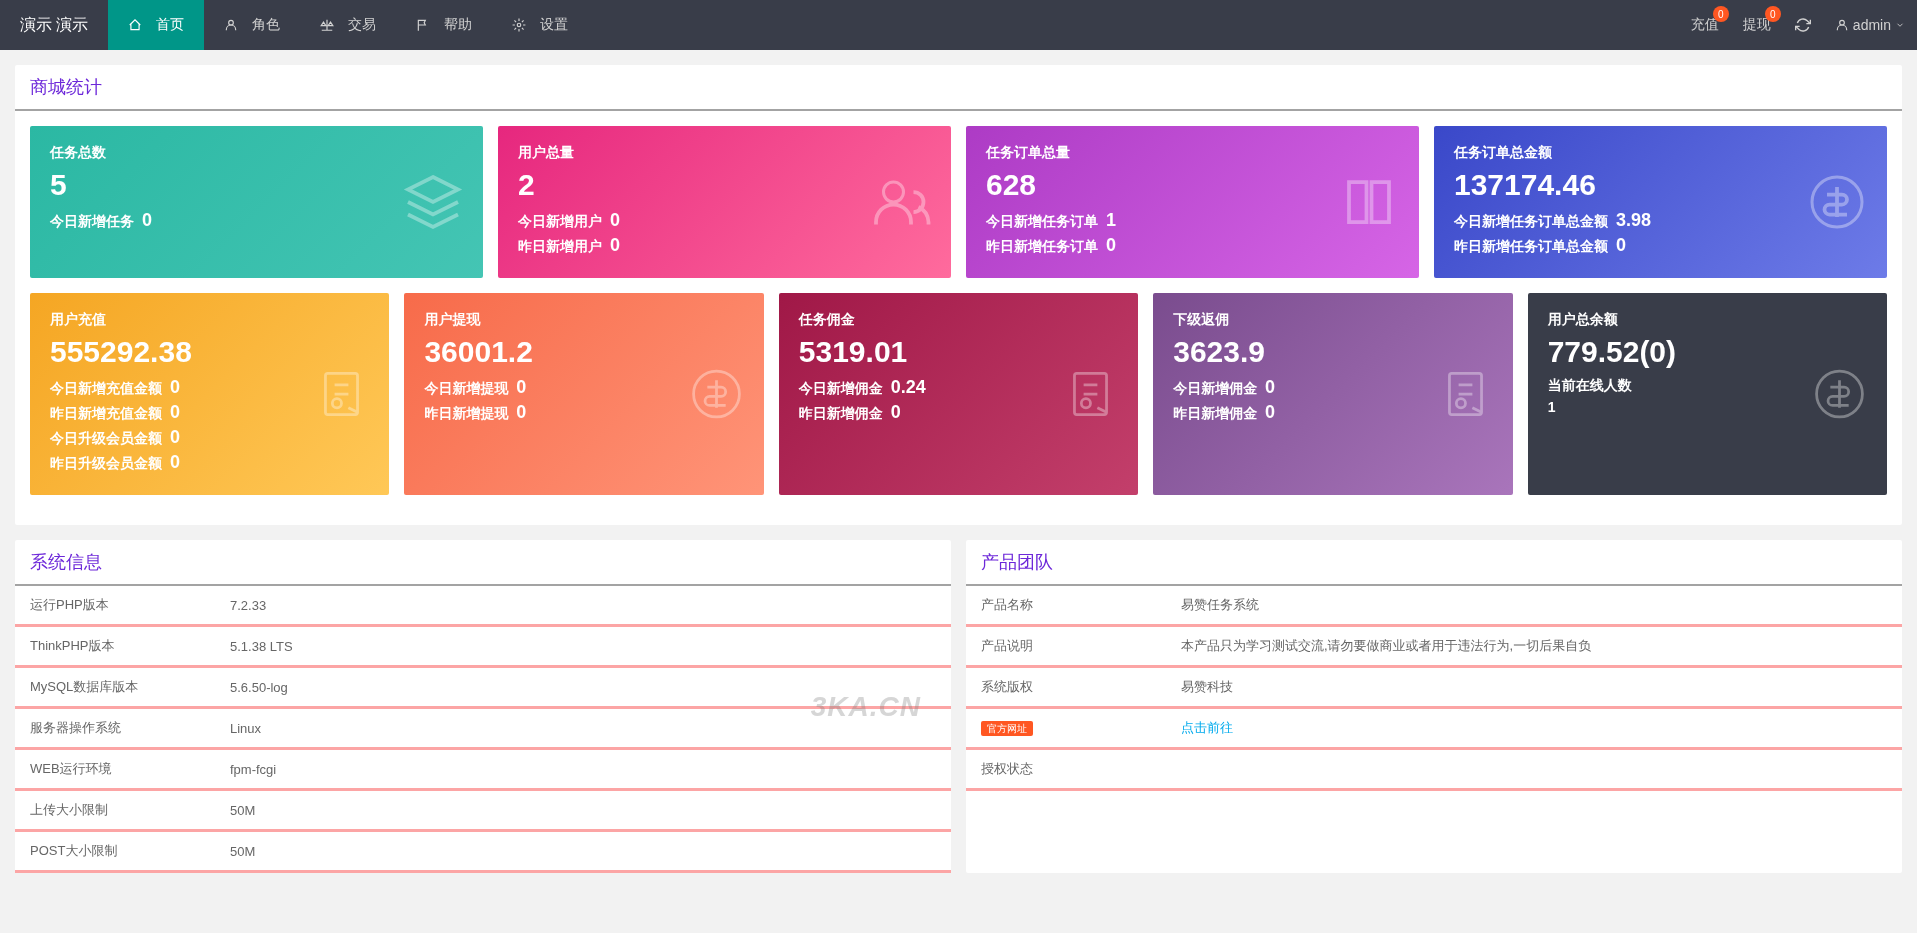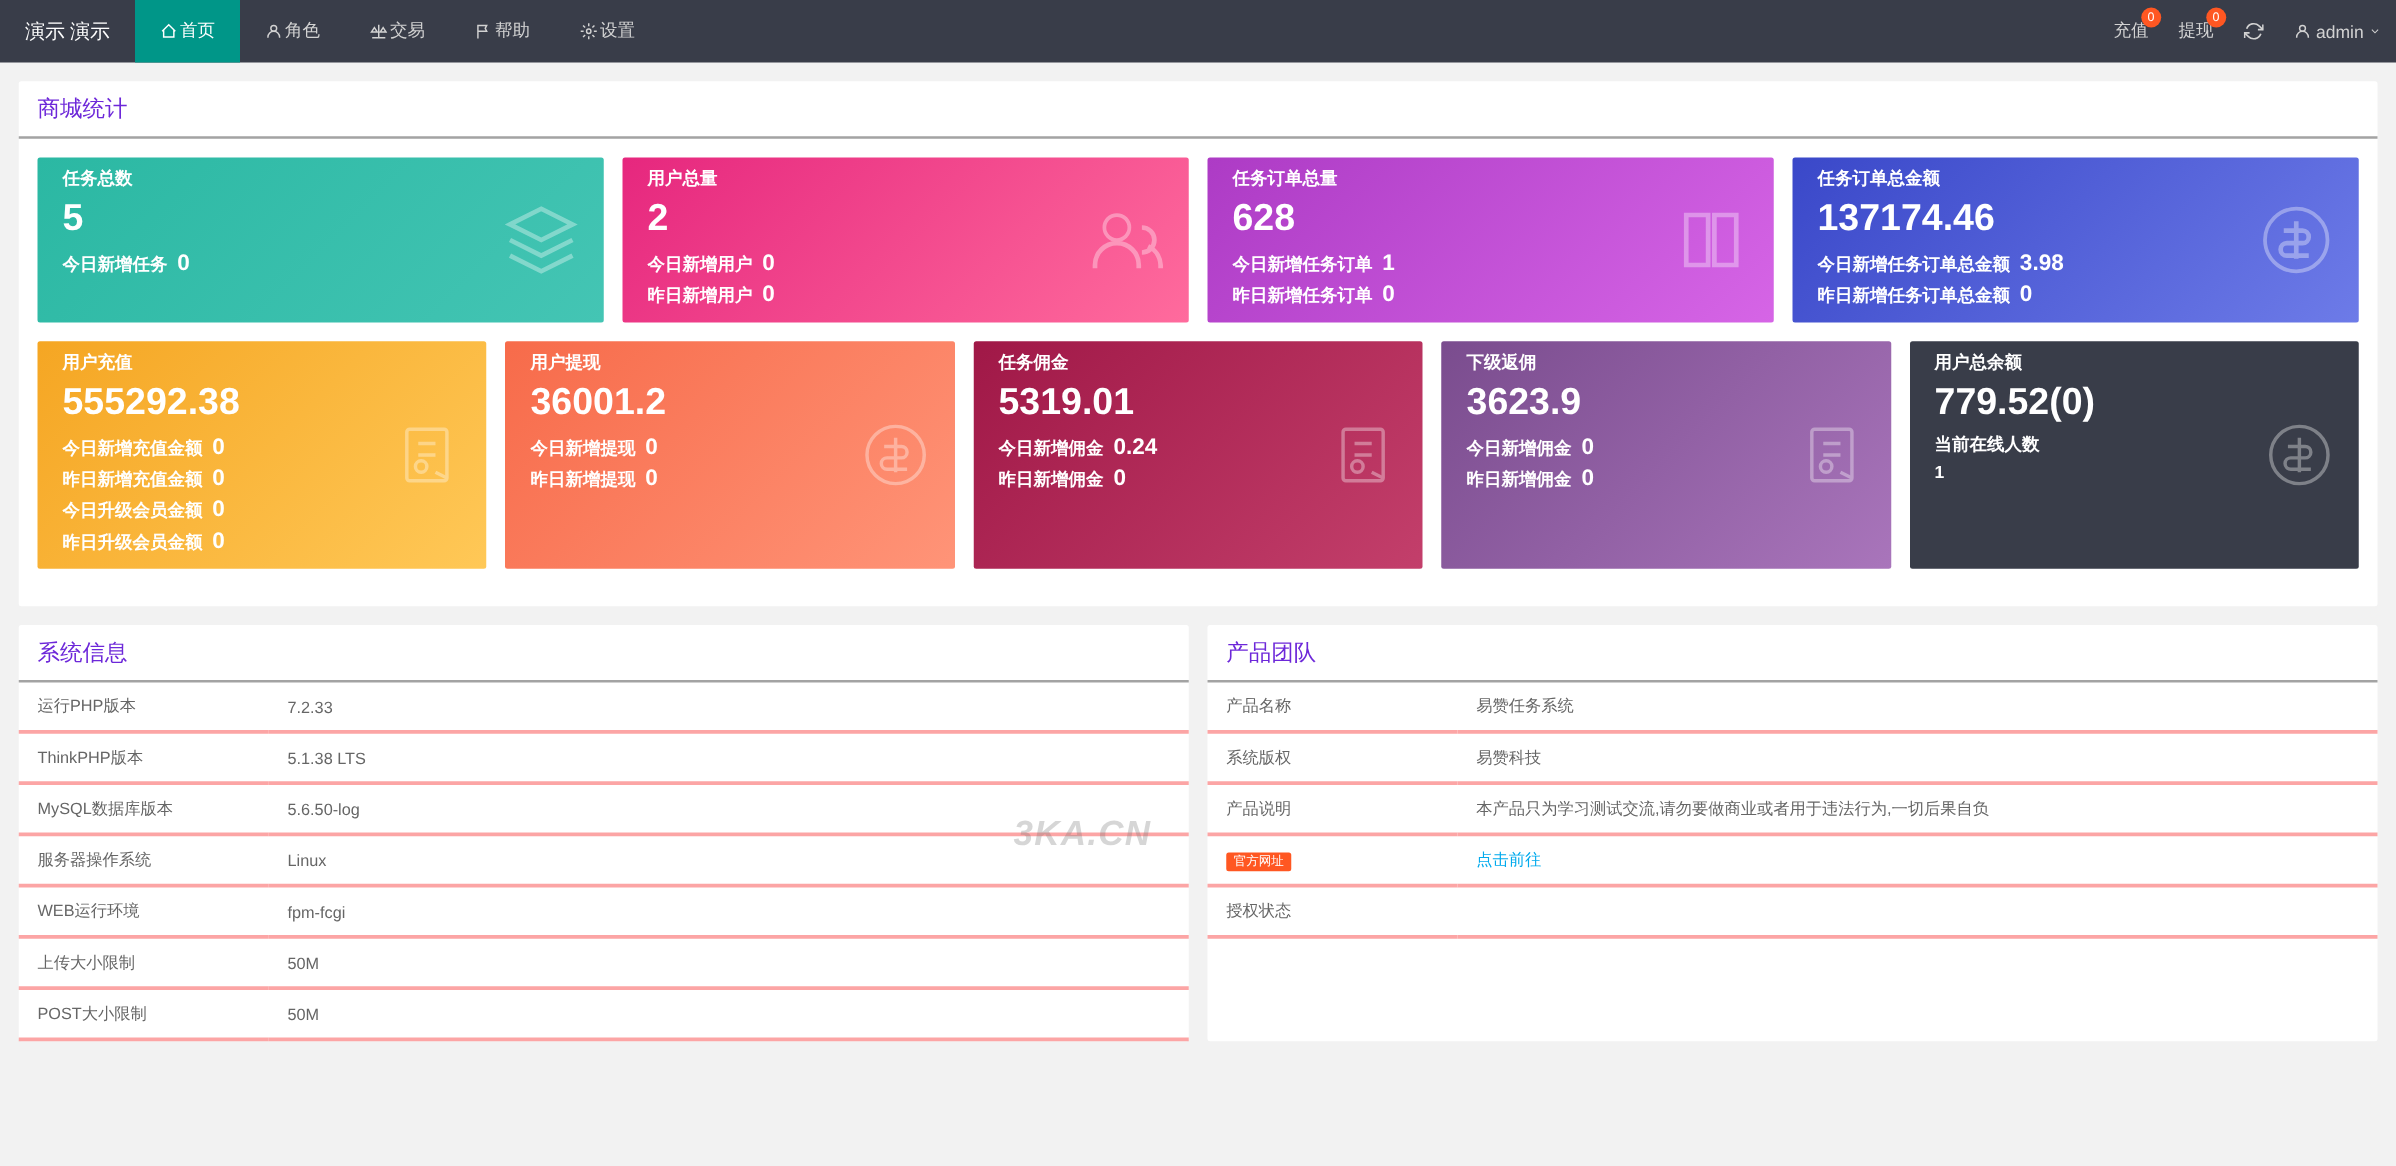--- a/index.html
+++ b/index.html
@@ -1,31 +1,31 @@
 <!DOCTYPE html>
 <html><head>
 <meta charset="utf-8">
 <style>
 * { margin: 0; padding: 0; box-sizing: border-box; }
 body { font-family: -apple-system, "Helvetica Neue", "Microsoft YaHei", sans-serif; background: #f2f2f2; font-size: 14px; color: #333; }
 .header { background: #393d49; height: 50px; display: flex; align-items: center; color: #d2d2d2; }
 .logo { padding: 0 20px; height: 50px; display: flex; align-items: center; font-size: 16px; gap: 4px; }
 .logo span { color: #fff; }
 .nav { display: flex; height: 50px; }
-.nav-item { padding: 0 20px; display: flex; align-items: center; gap: 2px; cursor: pointer; color: #d2d2d2; font-size: 14px; }
+.nav-item { padding: 0 20px; display: flex; align-items: center; gap: 14px; cursor: pointer; color: #d2d2d2; font-size: 14px; }
 .nav-item.active { background: #009688; color: #fff; }
 .header-right { margin-left: auto; display: flex; align-items: center; height: 50px; }
 .hr-item { padding: 0 12px; height: 50px; display: flex; align-items: center; gap: 4px; cursor: pointer; position: relative; color: #d2d2d2; }
 .badge { position: absolute; top: 6px; right: 2px; background: #ff5722; color: #fff; border-radius: 50%; min-width: 16px; height: 16px; font-size: 10px; display: flex; align-items: center; justify-content: center; padding: 0 4px; }
 .content { padding: 15px; }
 .panel { background: #fff; border-radius: 2px; margin-bottom: 15px; padding: 0; }
 .panel-header { padding: 10px 15px; border-bottom: 2px solid #a3a3a3; font-size: 18px; color: #6d28d9; }
 .panel-body { padding: 15px; }
 .cards-row { display: flex; gap: 15px; margin-bottom: 15px; flex-wrap: wrap; }
-.stat-card { flex: 1; min-width: 280px; padding: 8px 20px; color: #fff; border-radius: 2px; position: relative; overflow: hidden; }
+.stat-card { flex: 1; min-width: 280px; padding: 18px 20px; color: #fff; border-radius: 2px; position: relative; overflow: hidden; }
 .stat-card .title { font-size: 14px; font-weight: bold; margin-bottom: 6px; }
 .stat-card .big { font-size: 30px; font-weight: bold; margin-bottom: 8px; }
 .stat-card .line { font-size: 14px; margin-bottom: 4px; font-weight: bold; }
 .stat-card .line span { font-size: 18px; margin-left: 4px; }
 .stat-card .bg-icon { position: absolute; right: 20px; top: 50%; transform: translateY(-50%); opacity: 0.35; }
 .c1 { background: linear-gradient(135deg, #2bb8a3, #44c5b4); }
 .c2 { background: linear-gradient(135deg, #e6277e, #ff6b9d); }
 .c3 { background: linear-gradient(135deg, #ad3bc5, #d665e6); }
 .c4 { background: linear-gradient(135deg, #3a48c9, #6d7be8); }
 .c5 { background: linear-gradient(135deg, #f5a623, #ffc857); }
@@ -274,26 +274,26 @@
     </div>
     <div class="panel">
       <div class="panel-header">产品团队</div>
       <table class="info-table">
           <tbody id="team-body">
             <tr>
               <td>产品名称</td>
               <td>易赞任务系统</td>
             </tr>
             <tr>
+              <td>产品说明</td>
+              <td>本产品只为学习测试交流,请勿要做商业或者用于违法行为,一切后果自负</td>
+            </tr>
+            <tr>
               <td>系统版权</td>
               <td>易赞科技</td>
-            </tr>
-            <tr>
-              <td>产品说明</td>
-              <td>本产品只为学习测试交流,请勿要做商业或者用于违法行为,一切后果自负</td>
             </tr>
             <tr>
               <td><span class="tag-red">官方网址</span></td>
               <td><span class="link">点击前往</span></td>
             </tr>
             <tr>
               <td>授权状态</td>
               <td></td>
             </tr>
           </tbody>

